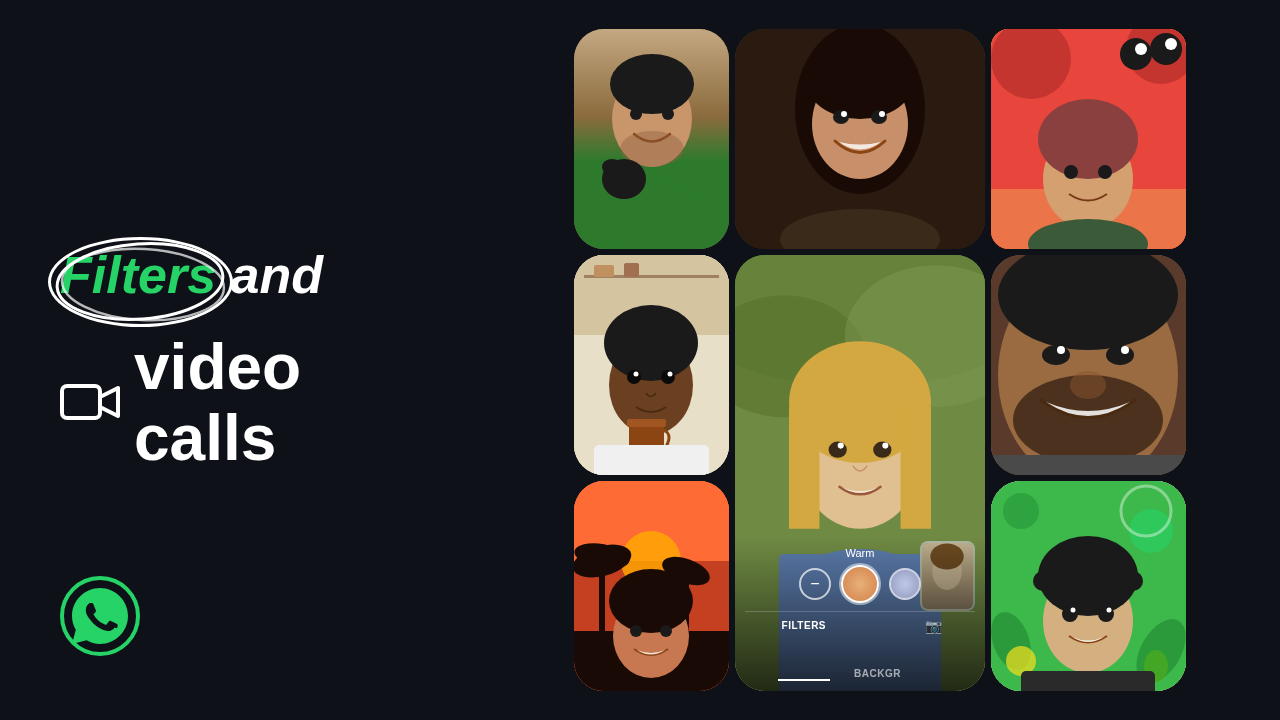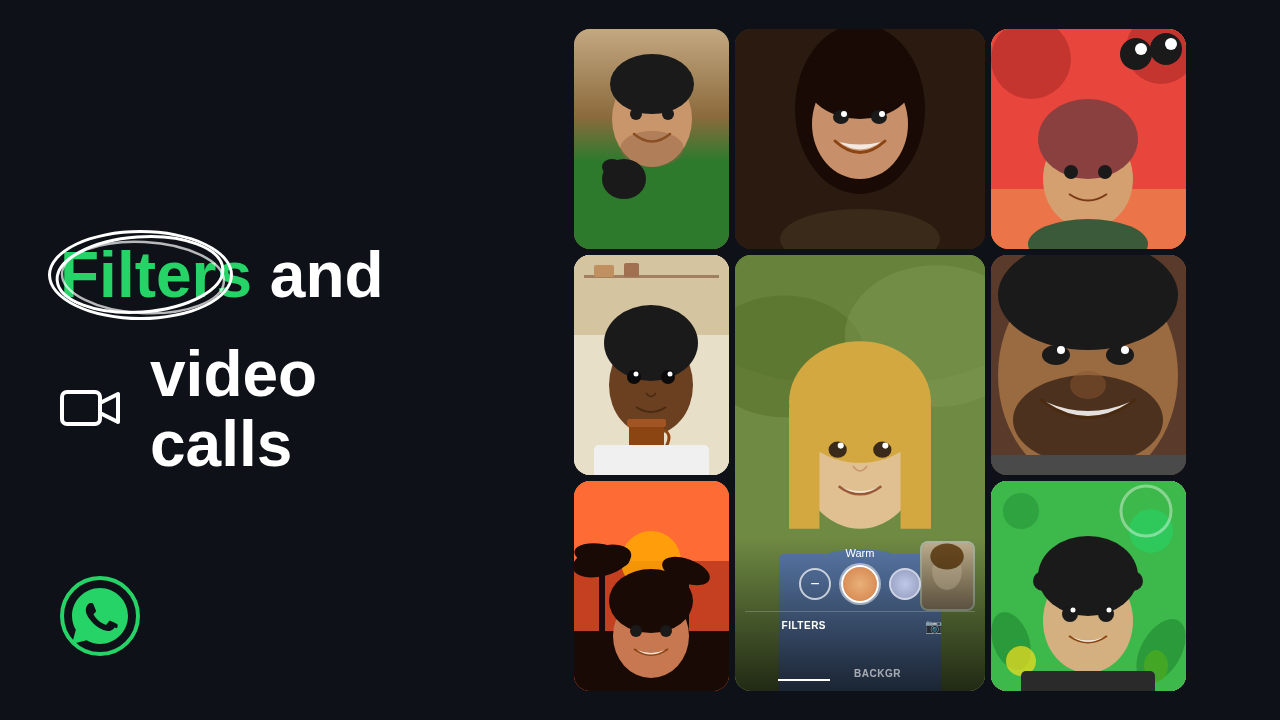--- a/index.html
+++ b/index.html
@@ -28,25 +28,26 @@
       height: 720px;
       display: flex;
       flex-direction: column;
       justify-content: center;
       padding: 60px 50px 60px 60px;
       position: relative;
       flex-shrink: 0;
     }
 
     .headline {
-      font-size: 64px;
+      font-size: 52px;
       font-weight: 800;
       line-height: 1.1;
       color: #ffffff;
       margin-bottom: 24px;
+      font-style: italic;
     }
 
     .headline .filters-word {
       color: #25d366;
       position: relative;
       display: inline-block;
     }
 
     .filters-circle {
       position: absolute;
@@ -72,21 +73,21 @@
       text-underline-offset: 4px;
     }
 
     .headline .on-word {
       color: #ffffff;
     }
 
     .video-calls-line {
       display: flex;
       align-items: center;
-      gap: 28px;
+      gap: 12px;
       margin-top: 4px;
     }
 
     .video-icon {
       display: flex;
       align-items: center;
     }
 
     .video-calls-text {
       font-size: 64px;
@@ -113,21 +114,21 @@
     }
 
     .video-grid {
       display: grid;
       grid-template-columns: 155px 250px 195px;
       grid-template-rows: 220px 220px 210px;
       gap: 6px;
     }
 
     .video-cell {
-      border-radius: 16px;
+      border-radius: 30px;
       overflow: hidden;
       position: relative;
       background: #1a1a2e;
     }
 
     
     .cell-1 { background: #8b7355; grid-column: 1; grid-row: 1; }
     .cell-2 { background: #3a3a3a; grid-column: 2; grid-row: 1; }
     .cell-3 { background: #e8453c; grid-column: 3; grid-row: 1; border-radius: 18px; }
     .cell-4 { background: #c8b89a; grid-column: 1; grid-row: 2; }

